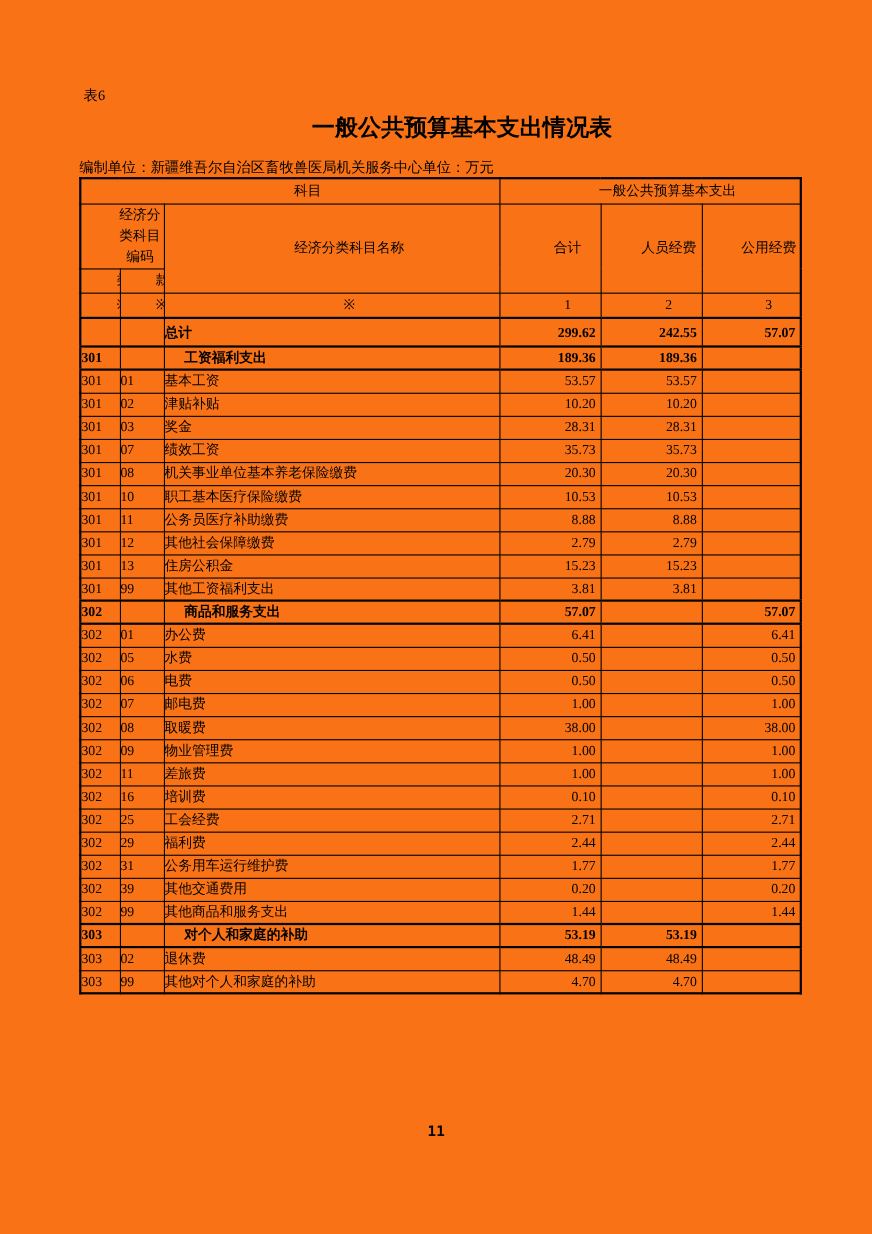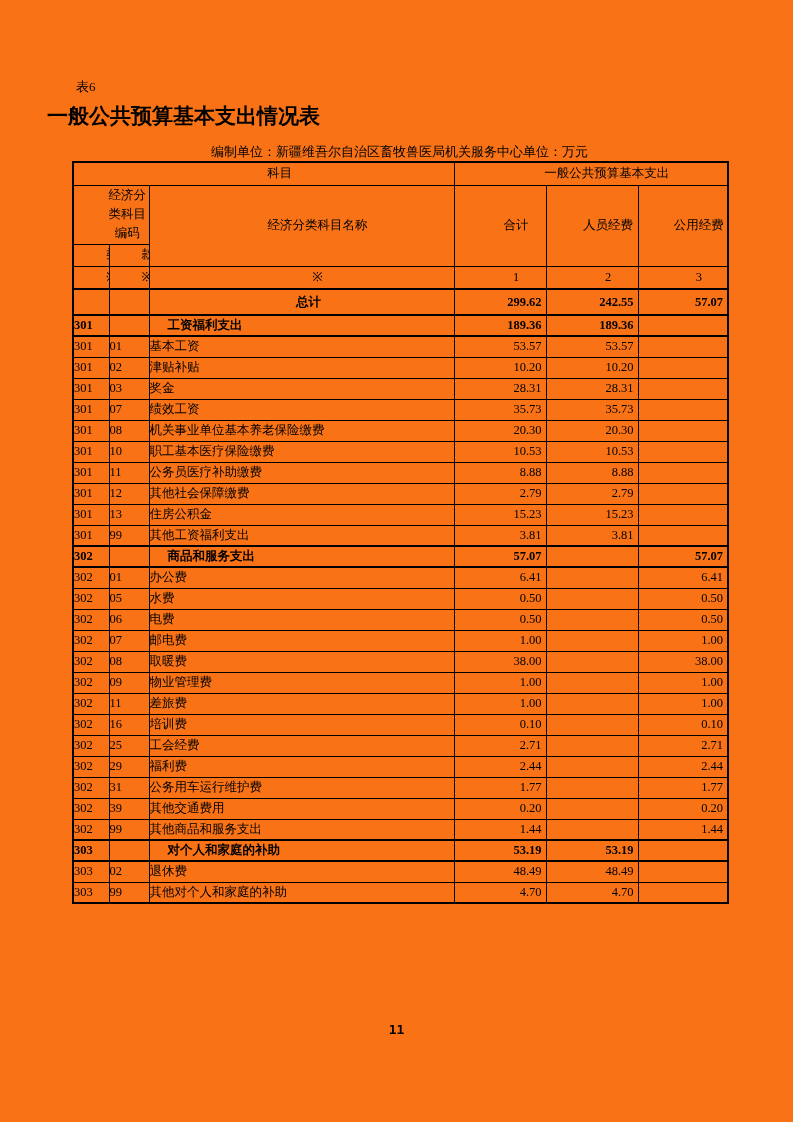--- a/index.html
+++ b/index.html
@@ -11,28 +11,29 @@
     color:#000;
     font-family:"Liberation Serif","DejaVu Serif",serif;
     overflow:hidden;
   }
   .table-label {
     position:absolute; left:76px; top:78px;
     font-size:13px;
   }
   .doc-title {
     position:absolute; left:0; right:0; top:102px;
+    text-align:center;
     font-family:"Liberation Sans","DejaVu Sans",sans-serif;
     font-weight:700;
     font-size:21px;
     padding-left:47px;
   }
   .info-line {
     position:absolute; left:72px; width:655px; top:143px;
-    display:flex; justify-content:center;
+    display:flex; justify-content:flex-start;
     font-size:13px;
   }
   table.budget {
     position:absolute; left:72px; top:161px;
     width:655px;
     border-collapse:collapse;
     table-layout:fixed;
     border:2px solid #000;
   }
   table.budget th, table.budget td {
@@ -54,21 +55,21 @@
   td.c-cls, td.c-sec { text-align:left; font-size:12px; }
   td.c-name { text-align:left; padding-left:18px; }
   td.c-name.indent { padding-left:0;margin-top:23px; }
   td.c-num { text-align:right; padding-right:4px; }
   tr.bold td, tr.total-row td { font-weight:700; }
   tr.bold td, tr.total-row td { border-top:2px solid #000; border-bottom:2px solid #000; }
   tr.bold td.c-name, tr.total-row td.c-name {
     font-family:"Liberation Sans","DejaVu Sans",sans-serif;
     font-size:12.5px;
   }
-  tr.total-row td.c-name { text-align:center; padding-left:14px; }
+  tr.total-row td.c-name { padding-left:0; }
   .page-num {
     position:absolute; left:0; right:0; top:1022px;
     text-align:center;
     font-family:"DejaVu Sans Mono","Liberation Mono",monospace;
     font-weight:700;
     font-size:13px;
   }
 </style>
 </head>
 <body>

